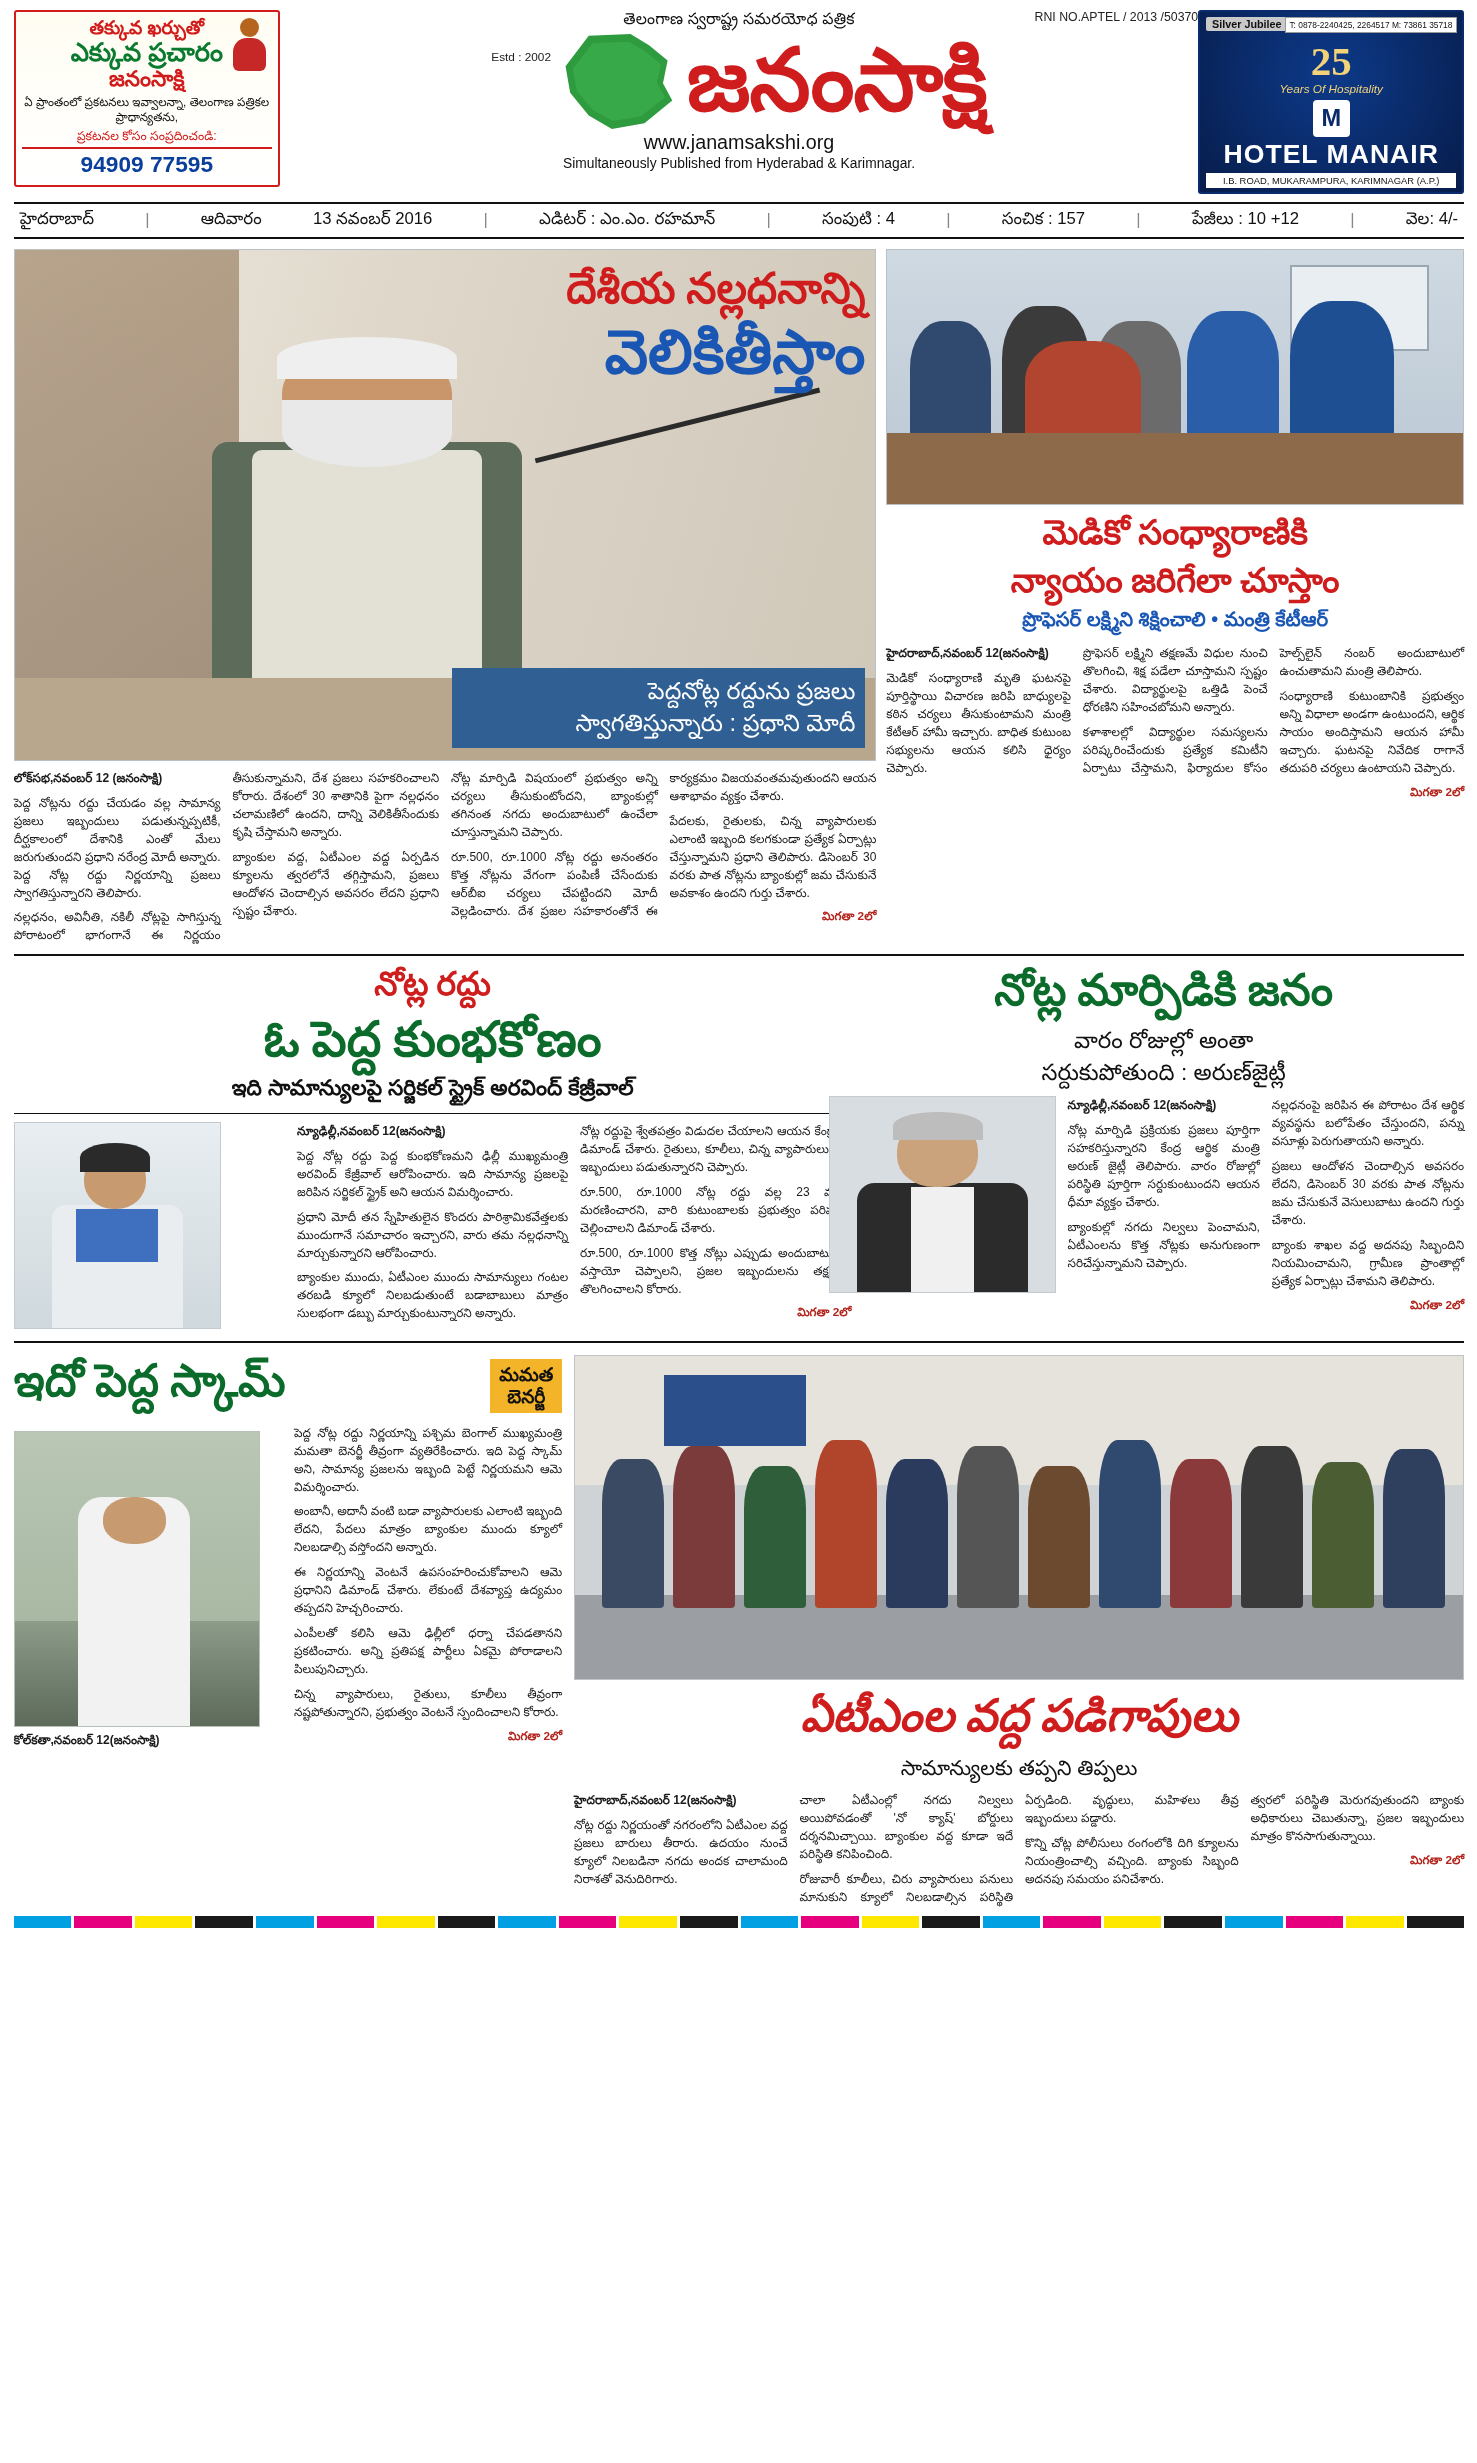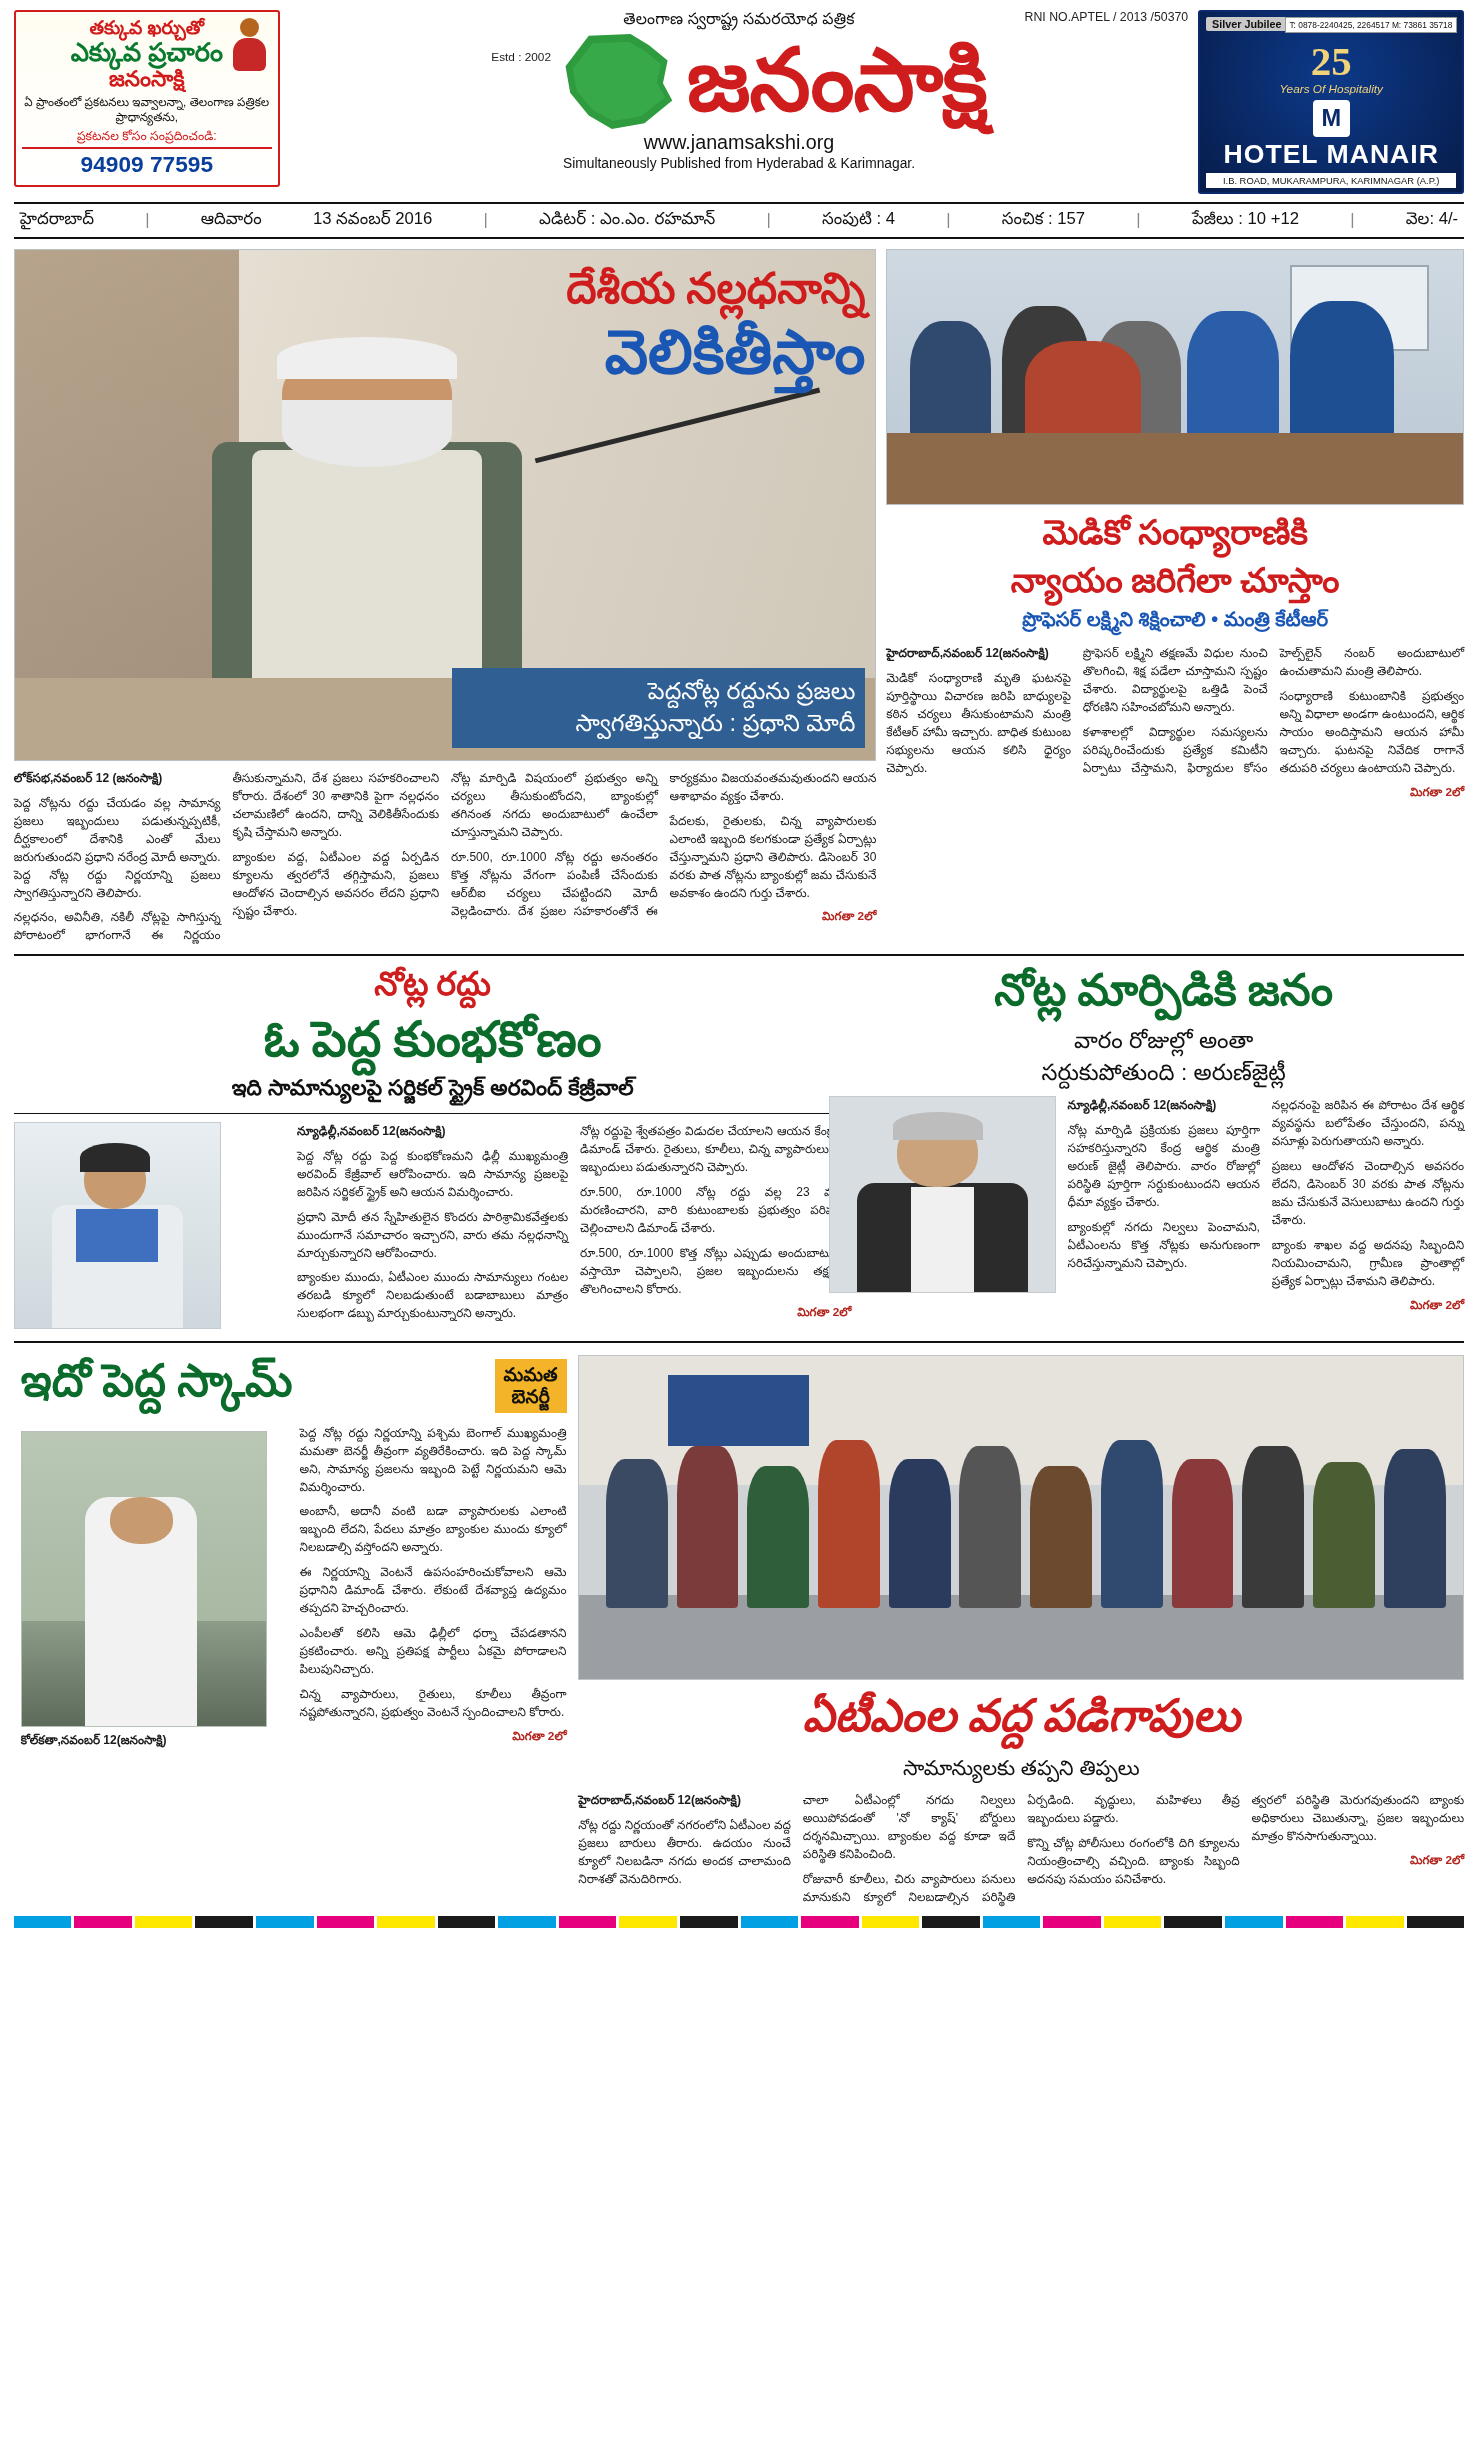--- a/index.html
+++ b/index.html
@@ -29,21 +29,21 @@
     border-top:2px solid #d21b1b; padding-top:2px;
   }
   .ad-left .figure {
     position:absolute; right:7.9px; top:5.9px; width:41px; height:57px;
   }
   .ad-left .figure .head { width:19.7px;height:19.7px;border-radius:50%;background:#b5651d;margin:0 auto;}
   .ad-left .figure .body { width:33px;height:33px;background:#c62828;border-radius:13.8px 13.8px 5.9px 5.9px; margin:1px auto 0;}
 
   .title-block { flex:1; text-align:center; padding:0 11.8px; position:relative; }
   .tagline-top { font-size:15.8px; color:#111; letter-spacing:0.2px; }
-  .rni { position:absolute; right:10px; top:0; font-size:12.3px; color:#222; }
+  .rni { position:absolute; right:0; top:0; font-size:12.3px; color:#222; }
   .logo-row { display:flex; align-items:center; justify-content:center; gap:9.9px; margin-top:2px;}
   .estd { font-size:11.8px; color:#222; align-self:flex-start; margin-top:15.8px;}
   .map {
     width:116px; height:95px;
     background:#2e9b3f;
     clip-path: polygon(24% 2%, 60% 0%, 76% 12%, 92% 28%, 88% 52%, 96% 70%, 72% 94%, 44% 100%, 24% 86%, 8% 62%, 4% 34%);
     position:relative;
   }
   .map:after{content:"";position:absolute;inset:7.9px;background:#3fb350;clip-path:inherit;opacity:.6;}
   .paper-name {
@@ -156,21 +156,21 @@
   .jaitley { width:227px; height:197px; position:relative; background:#d8dde1; float:right; margin:0 0 5.9px 9.9px; border:1px solid #c3cad0;}
   .jaitley .hd{position:absolute;left:30%;top:12%;width:36%;height:34%;background:#caa27c;border-radius:46%;}
   .jaitley .hr{position:absolute;left:28%;top:8%;width:40%;height:14%;background:#bdbdbd;border-radius:50% 50% 0 0;}
   .jaitley .bd{position:absolute;left:12%;top:44%;width:76%;height:56%;background:#2b2b2b;border-radius:17.7px 17.7px 0 0;}
   .jaitley .sh{position:absolute;left:36%;top:46%;width:28%;height:54%;background:#f0f0f0;}
 
   .r2-head { font-size:44px; color:#0b6b2a; font-weight:bold; text-align:center; line-height:1.15; font-family:"Liberation Serif",serif;}
   .r2-sub { font-size:22.7px; color:#111; text-align:center; margin-top:7.9px; line-height:1.35;}
 
   .bottom-area { display:flex; gap:11.8px; margin-top:11.8px; }
-  .b-left { width:552px;margin-left:7px; }
+  .b-left { width:552px; }
   .b-right { width:896px; }
 
   .b-head-row { display:flex; align-items:center; justify-content:space-between; }
   .b-head { font-size:45px; color:#0b6b2a; font-weight:bold; font-family:"Liberation Serif",serif;}
   .mamata-badge { background:#f4b42a; color:#111; font-size:18.7px; font-weight:bold; text-align:center; padding:4.9px 8.9px; line-height:1.2;}
 
   .mamata { width:246px; height:296px; position:relative; background:#c9d2c8; float:left; margin:7.9px 9.9px 3.9px 0; border:1px solid #b7c0b6;}
   .mamata .bg{position:absolute;inset:0;background:linear-gradient(180deg,#b9c7b4,#9fb09a);}
   .mamata .fig{position:absolute;left:26%;bottom:0;width:46%;height:78%;background:#f2f2f2;border-radius:23.6px 23.6px 0 0;}
   .mamata .hd{position:absolute;left:36%;bottom:62%;width:26%;height:16%;background:#c79a6f;border-radius:46%;}

